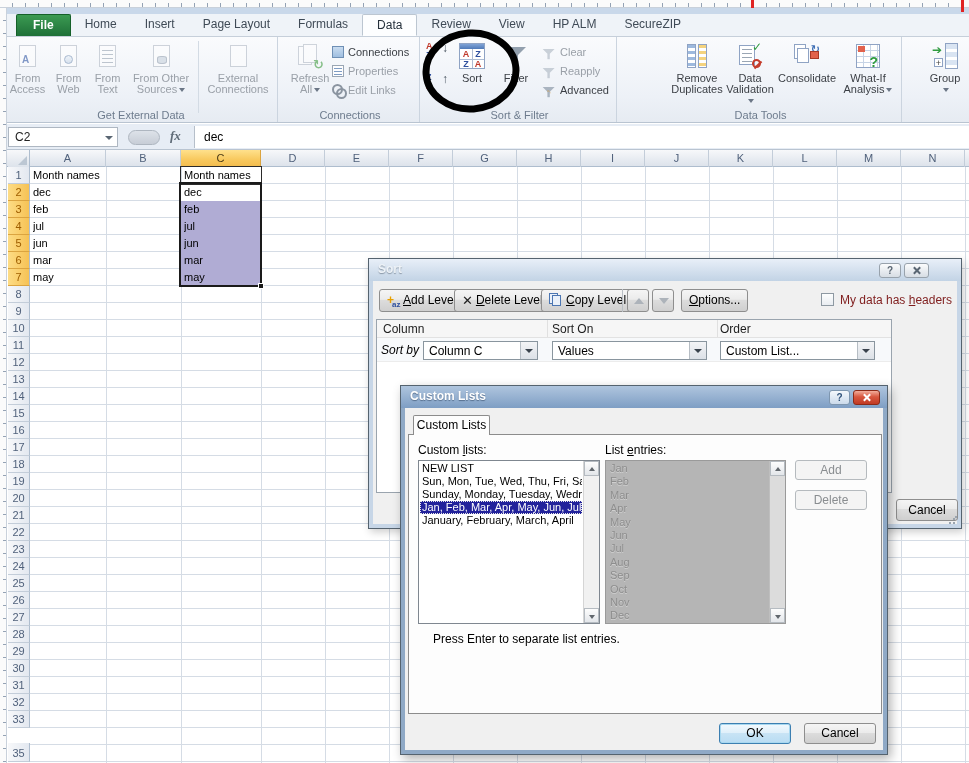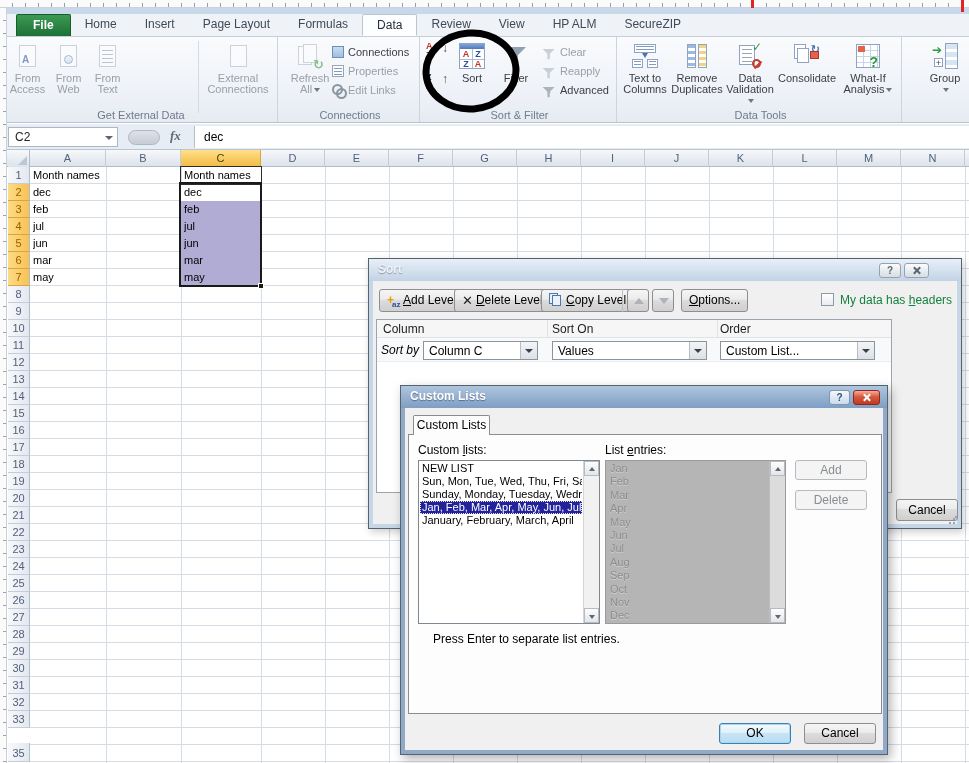--- a/index.html
+++ b/index.html
@@ -143,21 +143,21 @@
   .tb-ic-x{display:inline-block;color:#222;font-weight:bold;font-size:13px;margin-right:3px;vertical-align:-1px;}
   .tb-ic-copy{display:inline-block;position:relative;width:13px;height:13px;margin-right:4px;vertical-align:-2px;}
   .tb-ic-copy i{position:absolute;width:9px;height:11px;background:#EAF1FA;border:1px solid #4C76B2;}
   .tb-ic-copy .pg1{left:0;top:0;} .tb-ic-copy .pg2{left:3px;top:2px;}
   .arrbtn{position:absolute;top:30px;width:22px;height:23px;}
   .arrbtn .tri{position:absolute;left:6px;top:8px;width:0;height:0;}
   .arrbtn .tri.up{border-left:5px solid transparent;border-right:5px solid transparent;border-bottom:6px solid #ADB3BA;}
   .arrbtn .tri.dn{border-left:5px solid transparent;border-right:5px solid transparent;border-top:6px solid #ADB3BA;}
   #sort-sep1{position:absolute;left:253px;top:30px;width:1px;height:23px;background:#B9BEC4;}
   #sort-chk{position:absolute;left:452px;top:34px;width:13px;height:13px;background:linear-gradient(#FDFEFE,#E9EDF1);border:1px solid #8E99A2;}
-  #sort-chk-label{position:absolute;left:471px;top:34px;font-size:12px;color:#15803d;}
+  #sort-chk-label{position:absolute;left:471px;top:34px;font-size:12px;color:#7f1d1d;}
   #sort-list{position:absolute;left:7px;top:60px;width:516px;height:174px;background:#fff;border:1px solid #9AA4AE;}
   #sort-colband{position:absolute;left:0;top:0;right:0;height:18px;background:#F6F6F6;border-bottom:1px solid #E2E2E2;font-size:12px;color:#1E1E1E;}
   #sort-colband .h{position:absolute;top:2px;}
   #sort-colband .vs{position:absolute;top:0;bottom:0;width:1px;background:#E0E0E0;}
   #sort-row{position:absolute;left:0;top:18px;right:0;height:24px;background:#F7F9FB;border-bottom:1px solid #ECECEC;font-size:12px;color:#000;}
   .combo{position:absolute;top:3px;height:19px;background:#fff;border:1px solid #89959E;font-size:12px;}
   .combo .cval{position:absolute;left:5px;top:2px;white-space:nowrap;}
   .combo .carr{position:absolute;right:0;top:0;bottom:0;width:17px;background:linear-gradient(#F3F4F6,#DCE1E7);border-left:1px solid #B6BDC4;}
   .combo .carr::after{content:"";position:absolute;left:4px;top:7px;border-left:4px solid transparent;border-right:4px solid transparent;border-top:4px solid #39424C;}
   #sort-ok{position:absolute;left:455px;top:240px;width:62px;height:22px;line-height:20px;}
@@ -241,20 +241,29 @@
   </div>
   <div class="bigb dis" style="left:88px;width:39px;">
     <div class="ric">
         <span class="ic-paper">
           <span class="ovL"></span>
         </span>
       </div>
     <div>From</div>
     <div>Text</div>
   </div>
+  <div class="bigb dis" style="left:128px;width:66px;">
+    <div class="ric">
+        <span class="ic-paper">
+          <span class="ovC"></span>
+        </span>
+      </div>
+    <div>From Other</div>
+    <div><span>Sources</span><span class="ddarr"></span></div>
+  </div>
   <div style="position:absolute;left:198px;top:4px;width:1px;height:72px;background:#D3DBE4;"></div>
   <div class="bigb dis" style="left:203px;width:70px;">
     <div class="ric">
         <span class="ic-paper"></span>
       </div>
     <div>External</div>
     <div>Connections</div>
   </div>
 
   <div class="rgroup" style="left:281px;width:139px;">
@@ -329,38 +338,20 @@
   </div>
   <div class="smallb" style="left:542px;top:44px;">
     <span class="funnel sm" style="width:14px;height:14px;">
         <span class="fx-over" style="color:#C98A2A;left:8px;top:6px;">✎</span>
       </span>
     <span>Advanced</span>
   </div>
 
   <div class="rgroup" style="left:620px;width:282px;">
     <div class="glabel">Data Tools</div>
-  </div>
-  <div class="bigb" style="left:622px;width:46px;">
-    <div class="ric">
-        <span class="ic-ttc">
-          <span class="t w">
-            <i></i>
-          </span>
-          <span class="ar"></span>
-          <span class="t b1">
-            <i></i>
-          </span>
-          <span class="t b2">
-            <i></i>
-          </span>
-        </span>
-      </div>
-    <div>Text to</div>
-    <div>Columns</div>
   </div>
   <div class="bigb" style="left:670px;width:54px;">
     <div class="ric">
         <span class="ic-rd">
           <span class="c1"></span>
           <span class="c2"></span>
         </span>
       </div>
     <div>Remove</div>
     <div>Duplicates</div>

